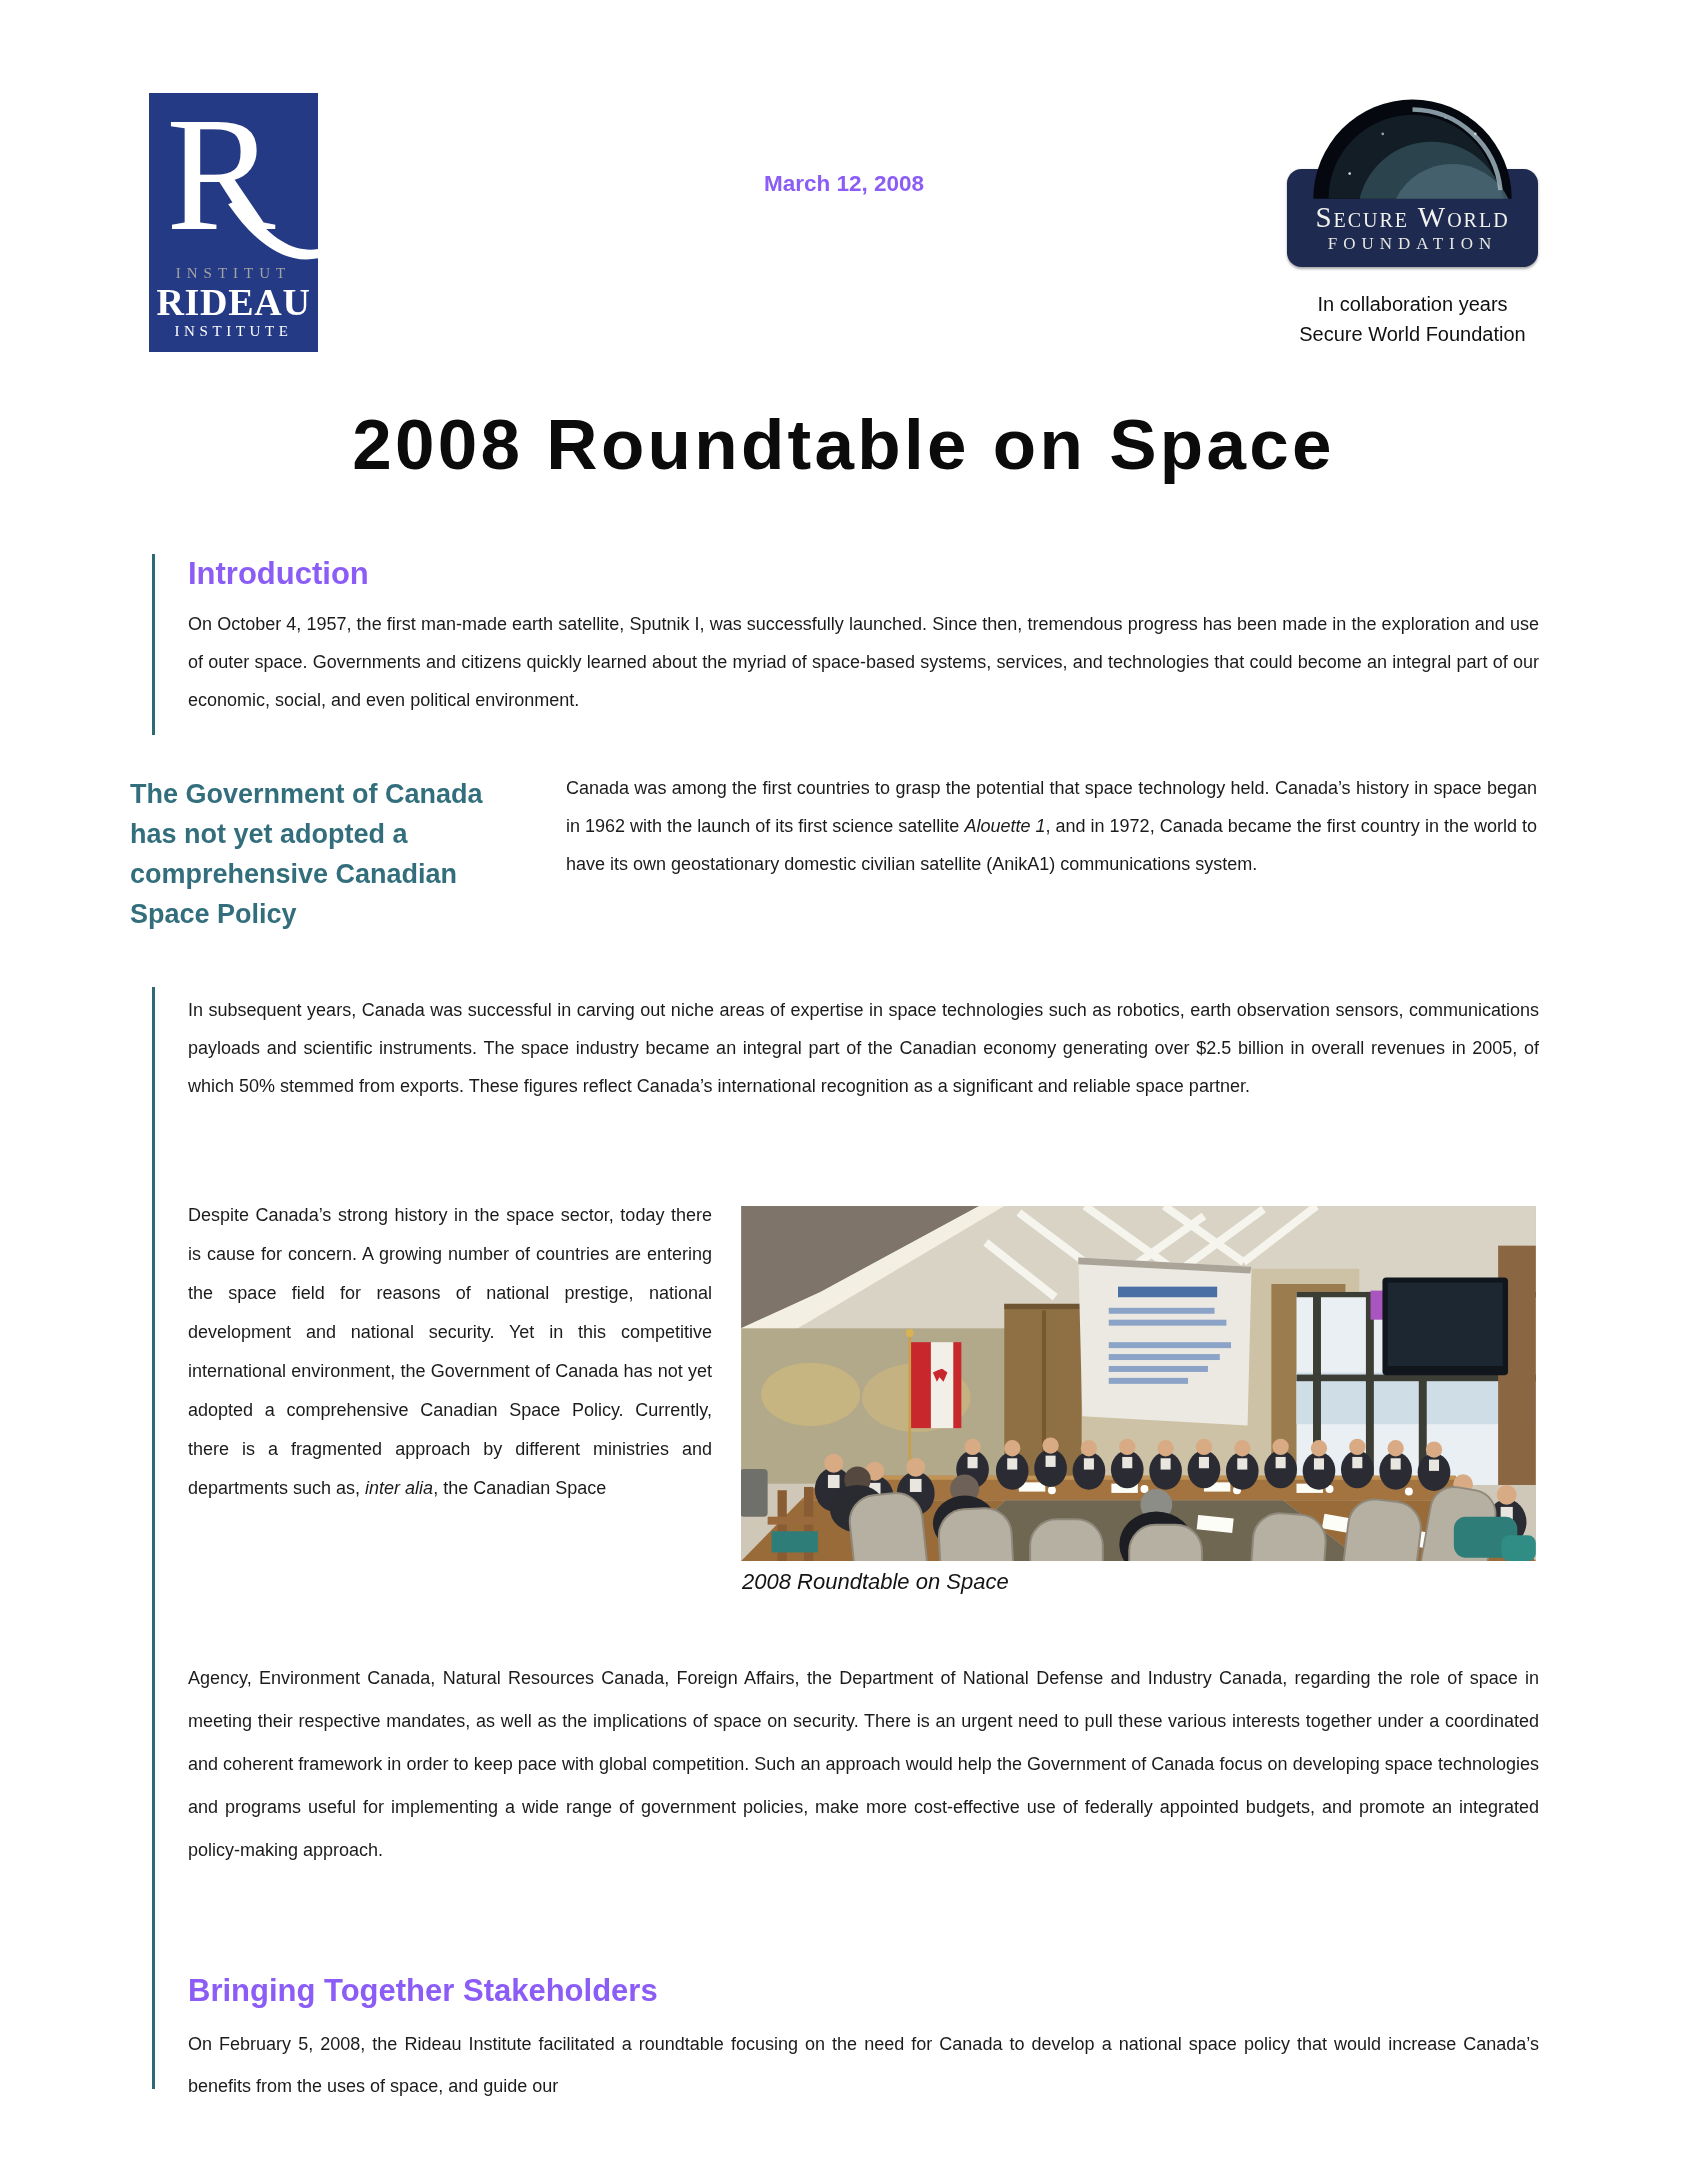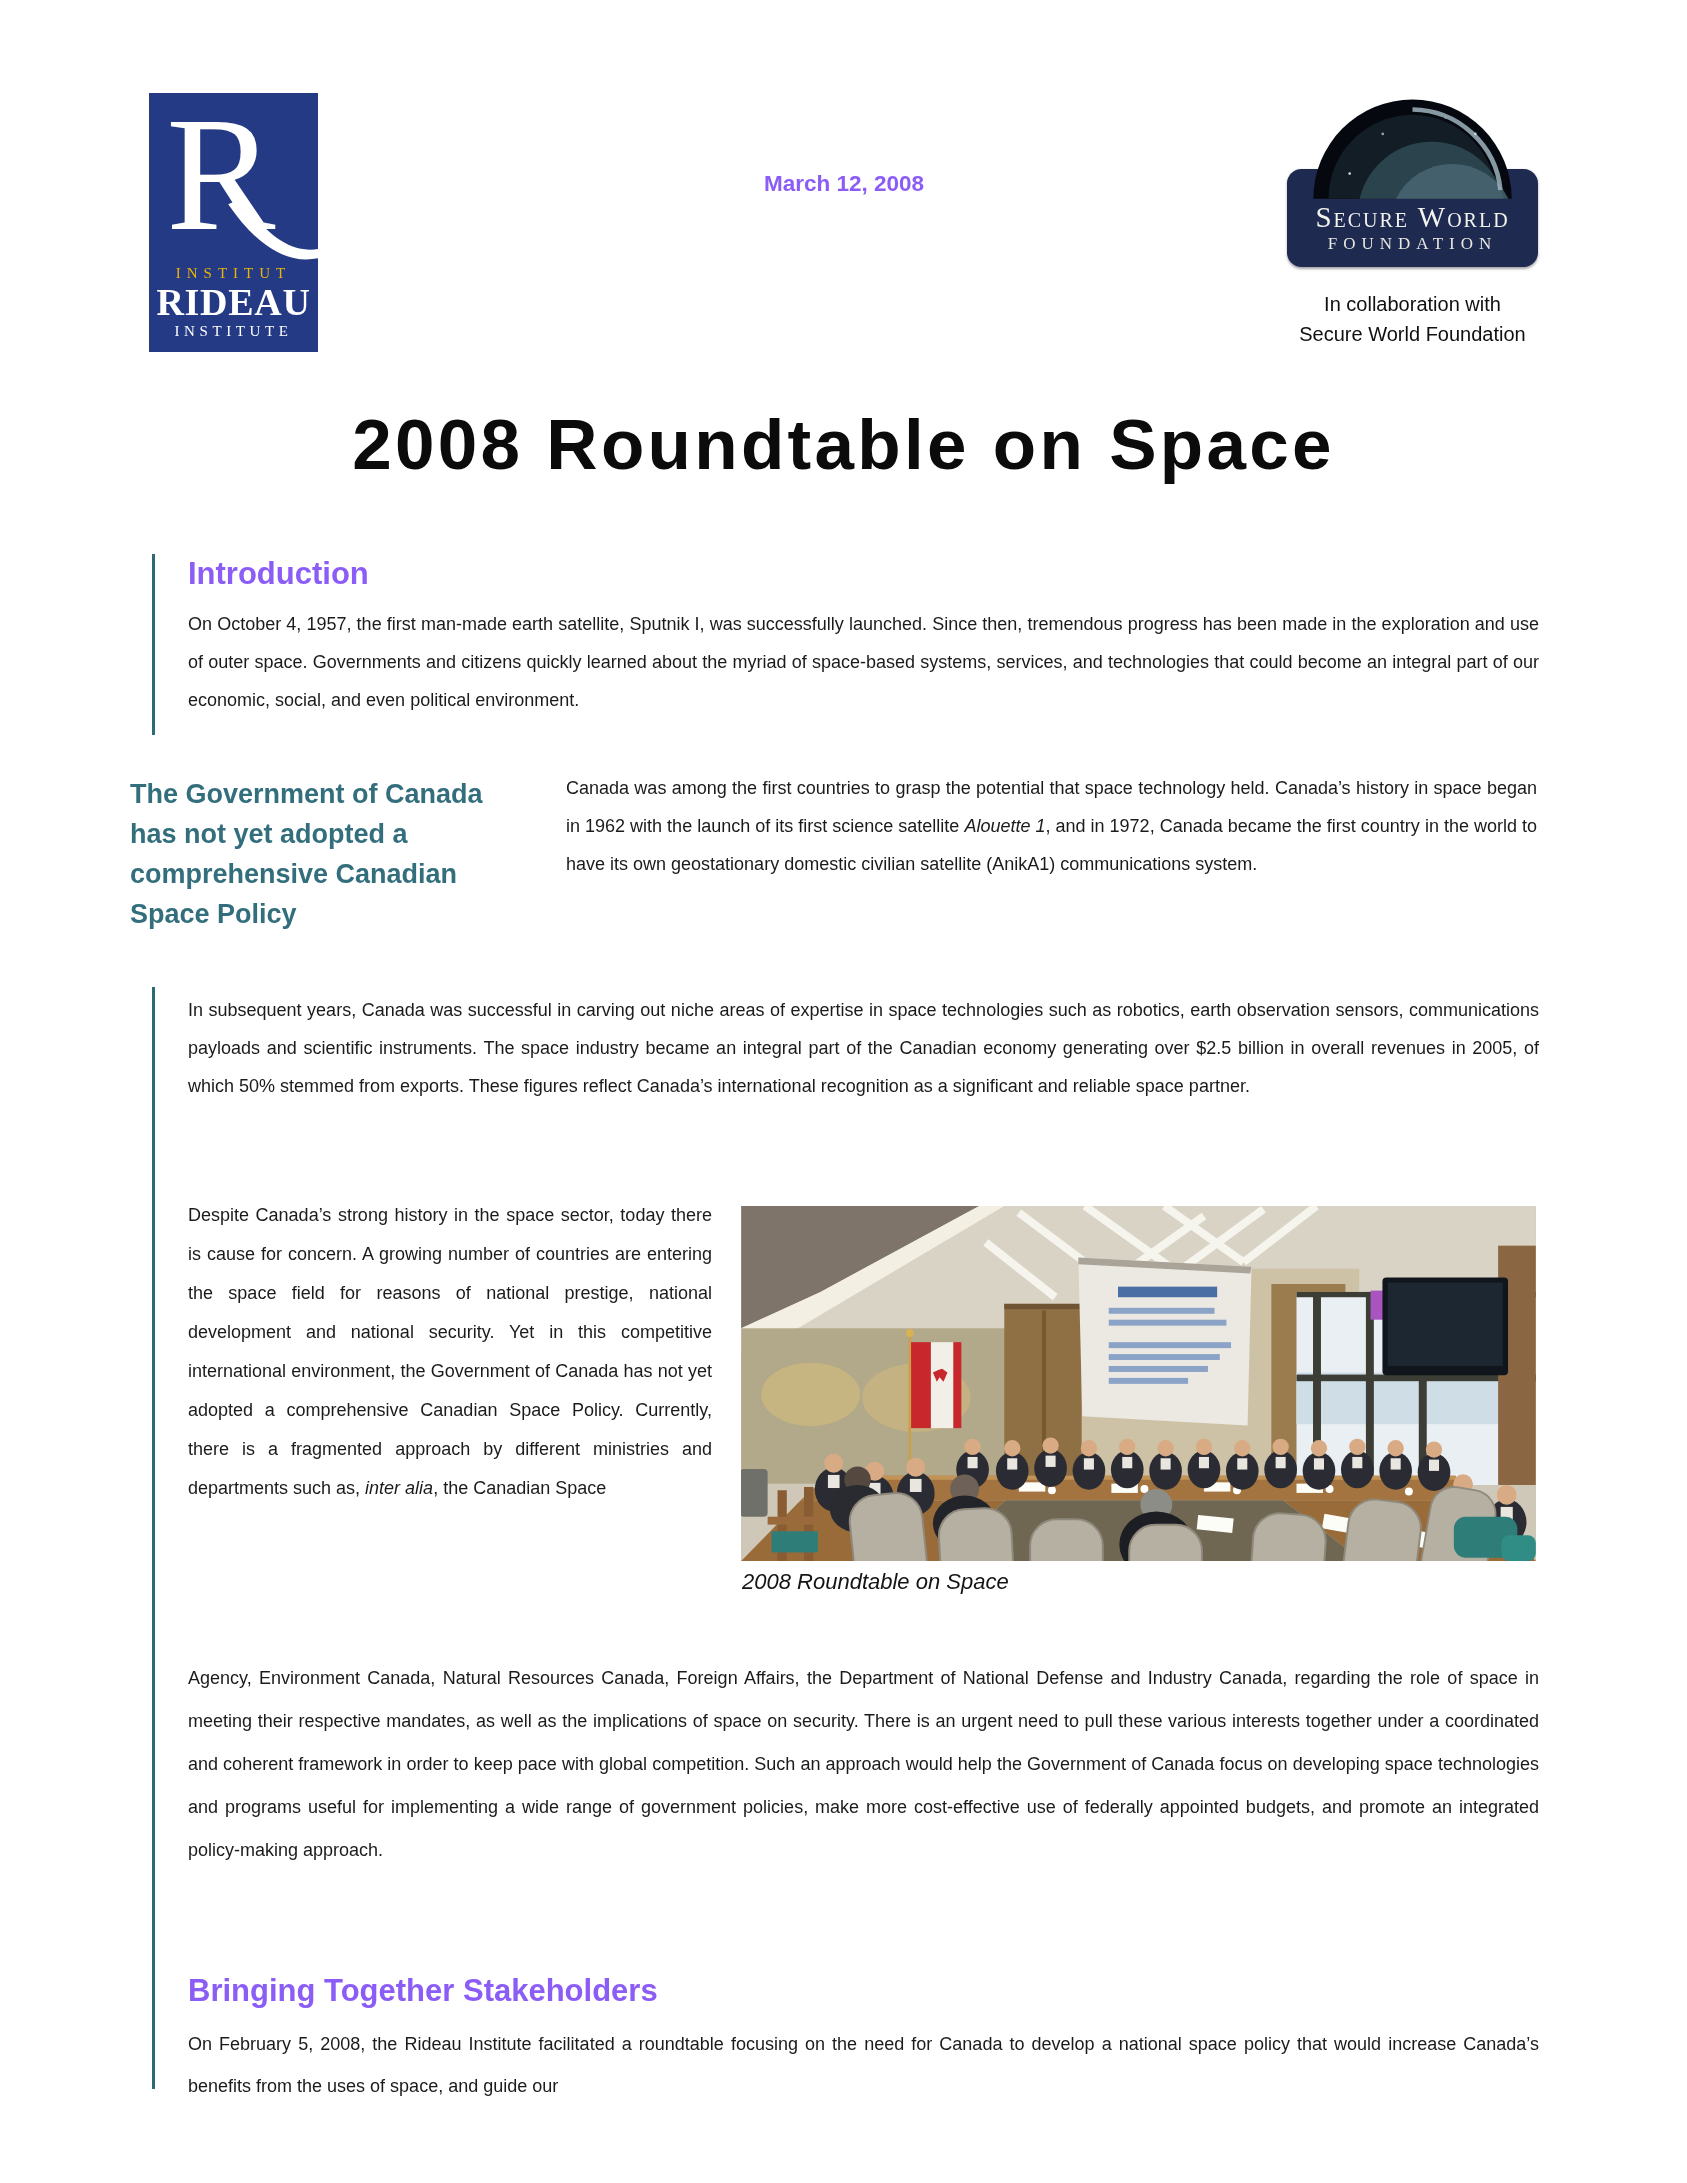--- a/index.html
+++ b/index.html
@@ -4,21 +4,21 @@
 <style>
   html,body { margin:0; padding:0; background:#e8e8e8; }
   .page {
     position:relative; width:1687px; height:2183px; background:#ffffff;
     font-family:"Liberation Sans", sans-serif; color:#1b1b1b; overflow:hidden;
     margin:0 auto;
   }
   
   .rideau-logo { position:absolute; left:149px; top:93px; width:169px; height:259px;
     background:#253a85; text-align:center; }
-  .rideau-word-1 { color:#eab308; font-family:"Liberation Serif", serif; font-size:15px;
+  .rideau-word-1 { color:#a3a3a3; font-family:"Liberation Serif", serif; font-size:15px;
     letter-spacing:6px; margin-top:2.6px; }
   .rideau-word-2 { color:#fff; font-family:"Liberation Serif", serif; font-size:38px;
     font-weight:bold; letter-spacing:0.7px; line-height:41px; }
   .rideau-word-3 { color:#fff; font-family:"Liberation Serif", serif; font-size:15px;
     letter-spacing:4.6px; }
   .header-center { position:absolute; left:513px; top:111px; width:662px; text-align:center; }
   .event-report { font-size:27px; font-weight:bold; letter-spacing:0.30em; color:#101010; }
   .report-date { margin-top:60px; font-size:22.5px; font-weight:bold; color:#8b5cf6; }
   .swf { position:absolute; left:1287px; top:94px; width:251px; text-align:center; }
   .swf-earth { position:relative; z-index:2; display:block; margin:0 auto; }
@@ -85,21 +85,21 @@
       <circle cx="60" cy="120" r="2" fill="#cfd8dd"></circle>
         <circle cx="250" cy="60" r="2" fill="#cfd8dd"></circle>
       <circle cx="110" cy="60" r="2" fill="#8fa5ad"></circle>
         <circle cx="205" cy="35" r="2" fill="#8fa5ad"></circle>
     </svg>
     <div class="swf-plate">
       <div class="swf-line1">Secure World</div>
       <div class="swf-line2">FOUNDATION</div>
     </div>
     <div class="collab">
-      <div>In collaboration with</div>
+      <div>In collaboration years</div>
       <div>Secure World Foundation</div>
     </div>
   </div>
 
   <div class="main-title">2008 Roundtable on Space</div>
 
   <div class="teal-bar bar-1"></div>
   <div class="teal-bar bar-2"></div>
 
   <div class="section-heading" id="intro-heading">Introduction</div>

